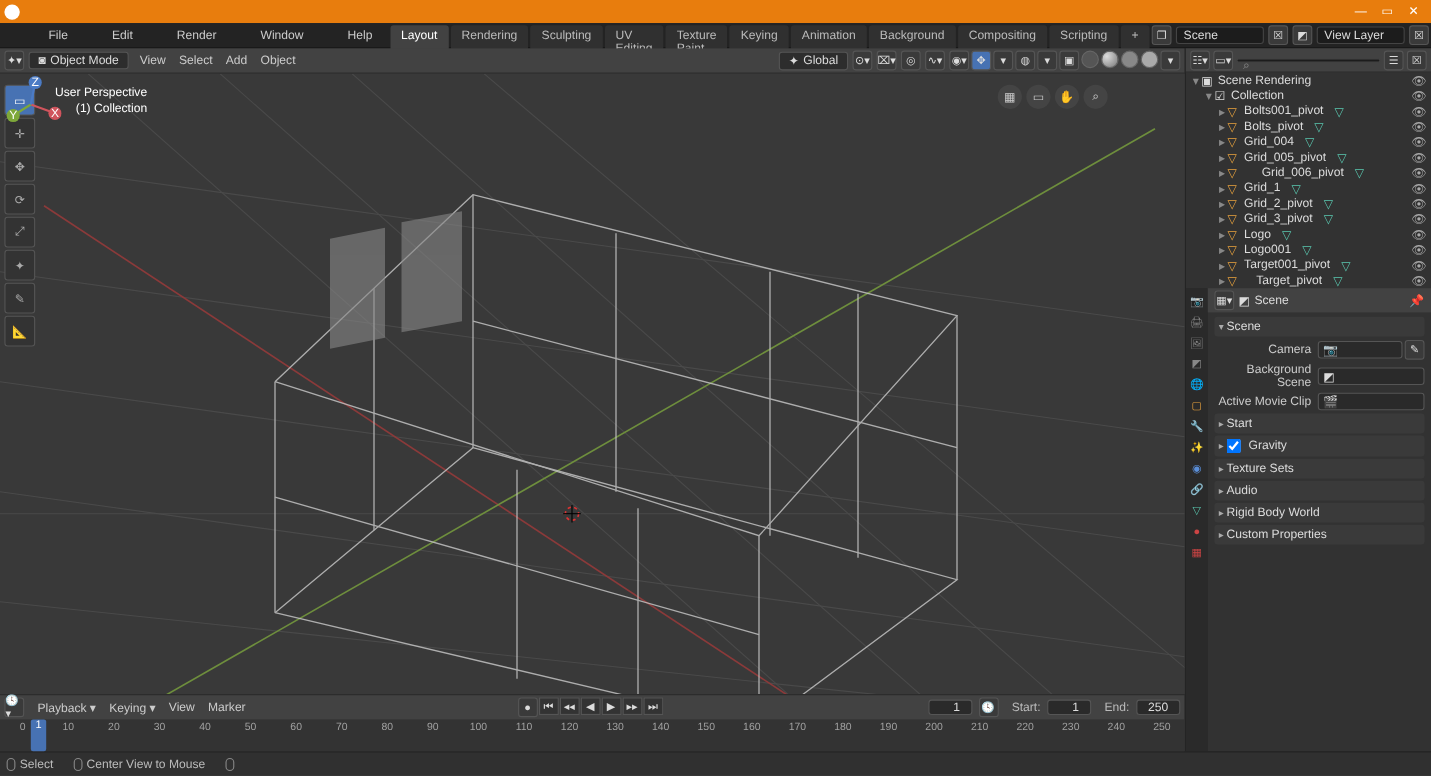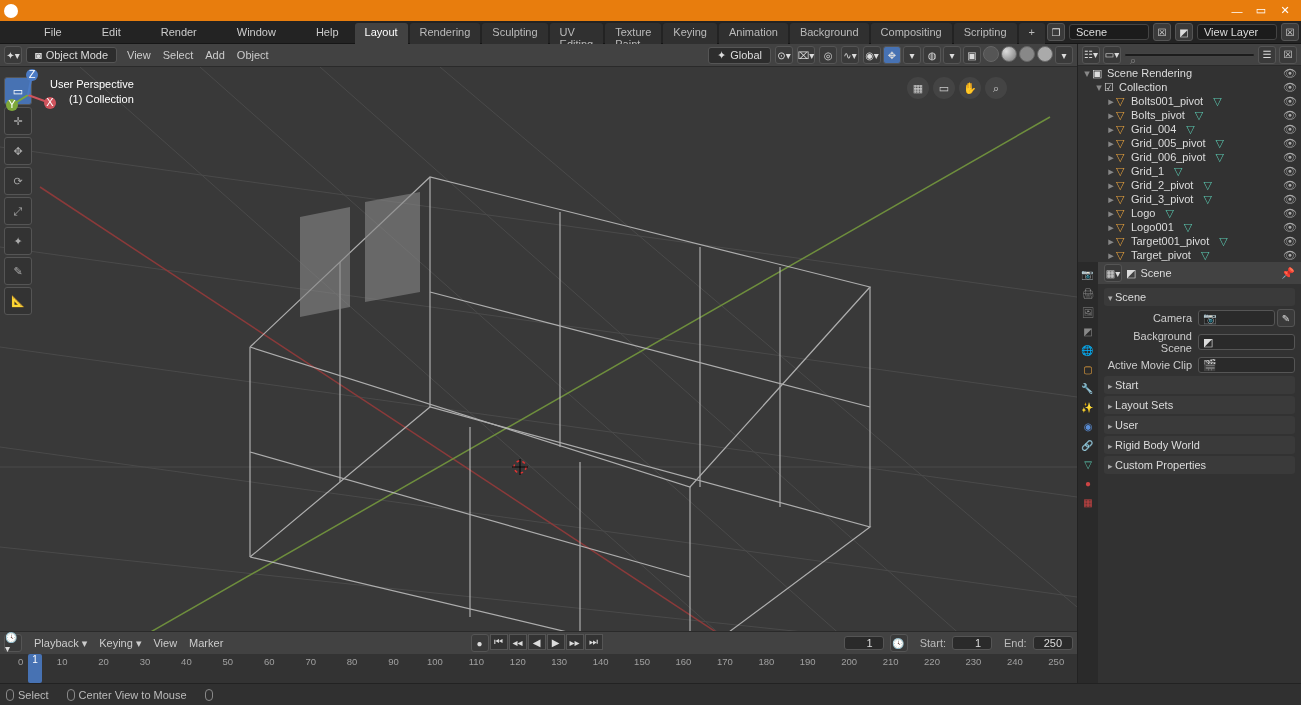--- a/index.html
+++ b/index.html
@@ -339,21 +339,21 @@
           <div class="node" style="padding-left: 28px;">
             <span class="twisty">▸</span>
             <span class="icon obj-icon">▽</span>
             <span style="margin-left:3px">Grid_005_pivot</span>
             <span class="mesh-icon" style="margin-left:10px">▽</span>
             <span class="vis">👁</span>
           </div>
           <div class="node" style="padding-left: 28px;">
             <span class="twisty">▸</span>
             <span class="icon obj-icon">▽</span>
-            <span style="margin-left:3px">Grid_006_pivot</span>
+            <span style="margin-left:19px">Grid_006_pivot</span>
             <span class="mesh-icon" style="margin-left:10px">▽</span>
             <span class="vis">👁</span>
           </div>
           <div class="node" style="padding-left: 28px;">
             <span class="twisty">▸</span>
             <span class="icon obj-icon">▽</span>
             <span style="margin-left:3px">Grid_1</span>
             <span class="mesh-icon" style="margin-left:10px">▽</span>
             <span class="vis">👁</span>
           </div>
@@ -388,21 +388,21 @@
           <div class="node" style="padding-left: 28px;">
             <span class="twisty">▸</span>
             <span class="icon obj-icon">▽</span>
             <span style="margin-left:3px">Target001_pivot</span>
             <span class="mesh-icon" style="margin-left:10px">▽</span>
             <span class="vis">👁</span>
           </div>
           <div class="node" style="padding-left: 28px;">
             <span class="twisty">▸</span>
             <span class="icon obj-icon">▽</span>
-            <span style="margin-left:3px">Target_pivot</span>
+            <span style="margin-left:14px">Target_pivot</span>
             <span class="mesh-icon" style="margin-left:10px">▽</span>
             <span class="vis">👁</span>
           </div>
         </div>
     </div>
 
     <div class="props">
       <div class="tabs" id="prop-tabs">
           <span class="ptab" style="color: rgb(136, 136, 136);">📷</span>
           <span class="ptab" style="color: rgb(136, 136, 136);">🖨</span>
@@ -447,24 +447,27 @@
                 <span class="rval">
                   <span>🎬</span>
                 </span>
               </div>
           </div>
           <div id="prop-sections">
               <div class="sect">
                 <div class="sectlabel">Start</div>
               </div>
               <div class="sect">
-                <div class="sectlabel">Layout Sets</div>
-              </div>
-              <div class="sect">
-                <div class="sectlabel">User</div>
+                <div class="sectlabel"><input type="checkbox" checked="" style="margin-right: 4px; vertical-align: middle;"> Gravity</div>
+              </div>
+              <div class="sect">
+                <div class="sectlabel">Texture Sets</div>
+              </div>
+              <div class="sect">
+                <div class="sectlabel">Audio</div>
               </div>
               <div class="sect">
                 <div class="sectlabel">Rigid Body World</div>
               </div>
               <div class="sect">
                 <div class="sectlabel">Custom Properties</div>
               </div>
             </div>
         </div>
       </div>

